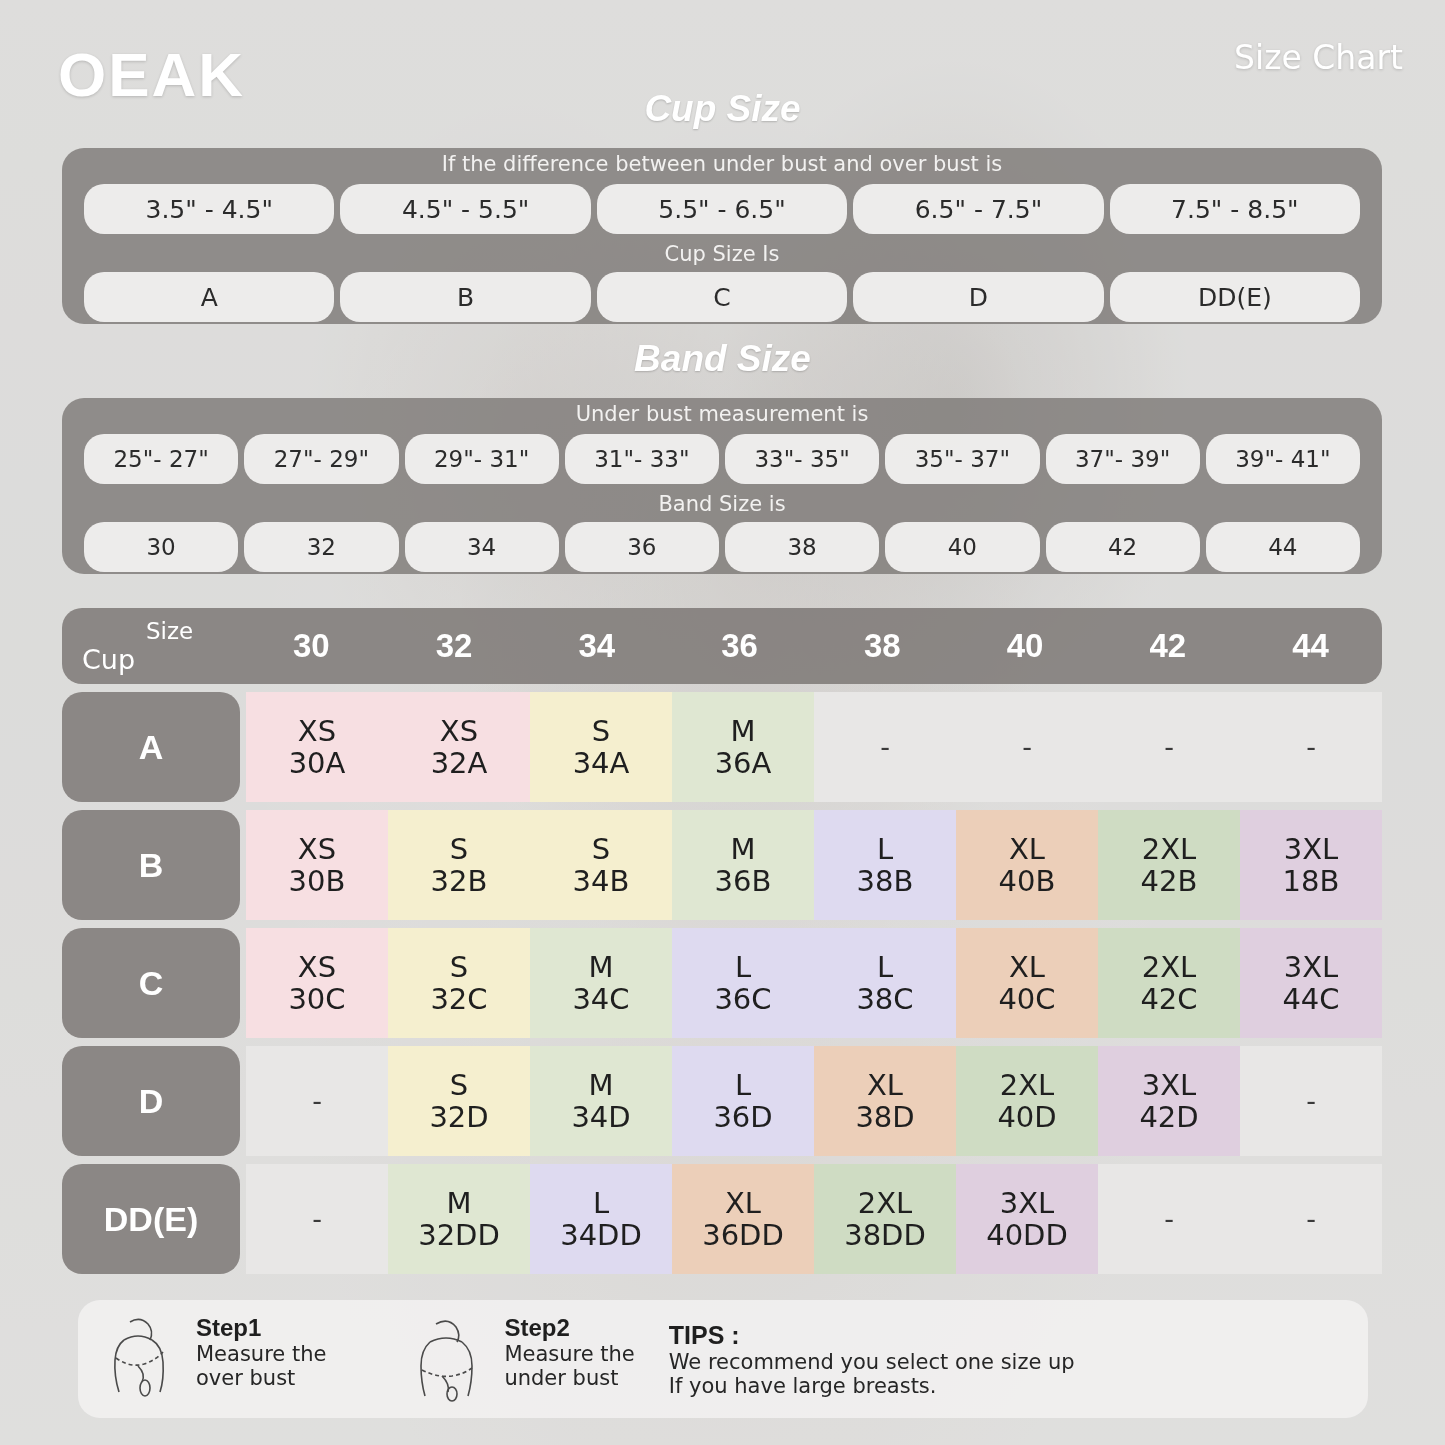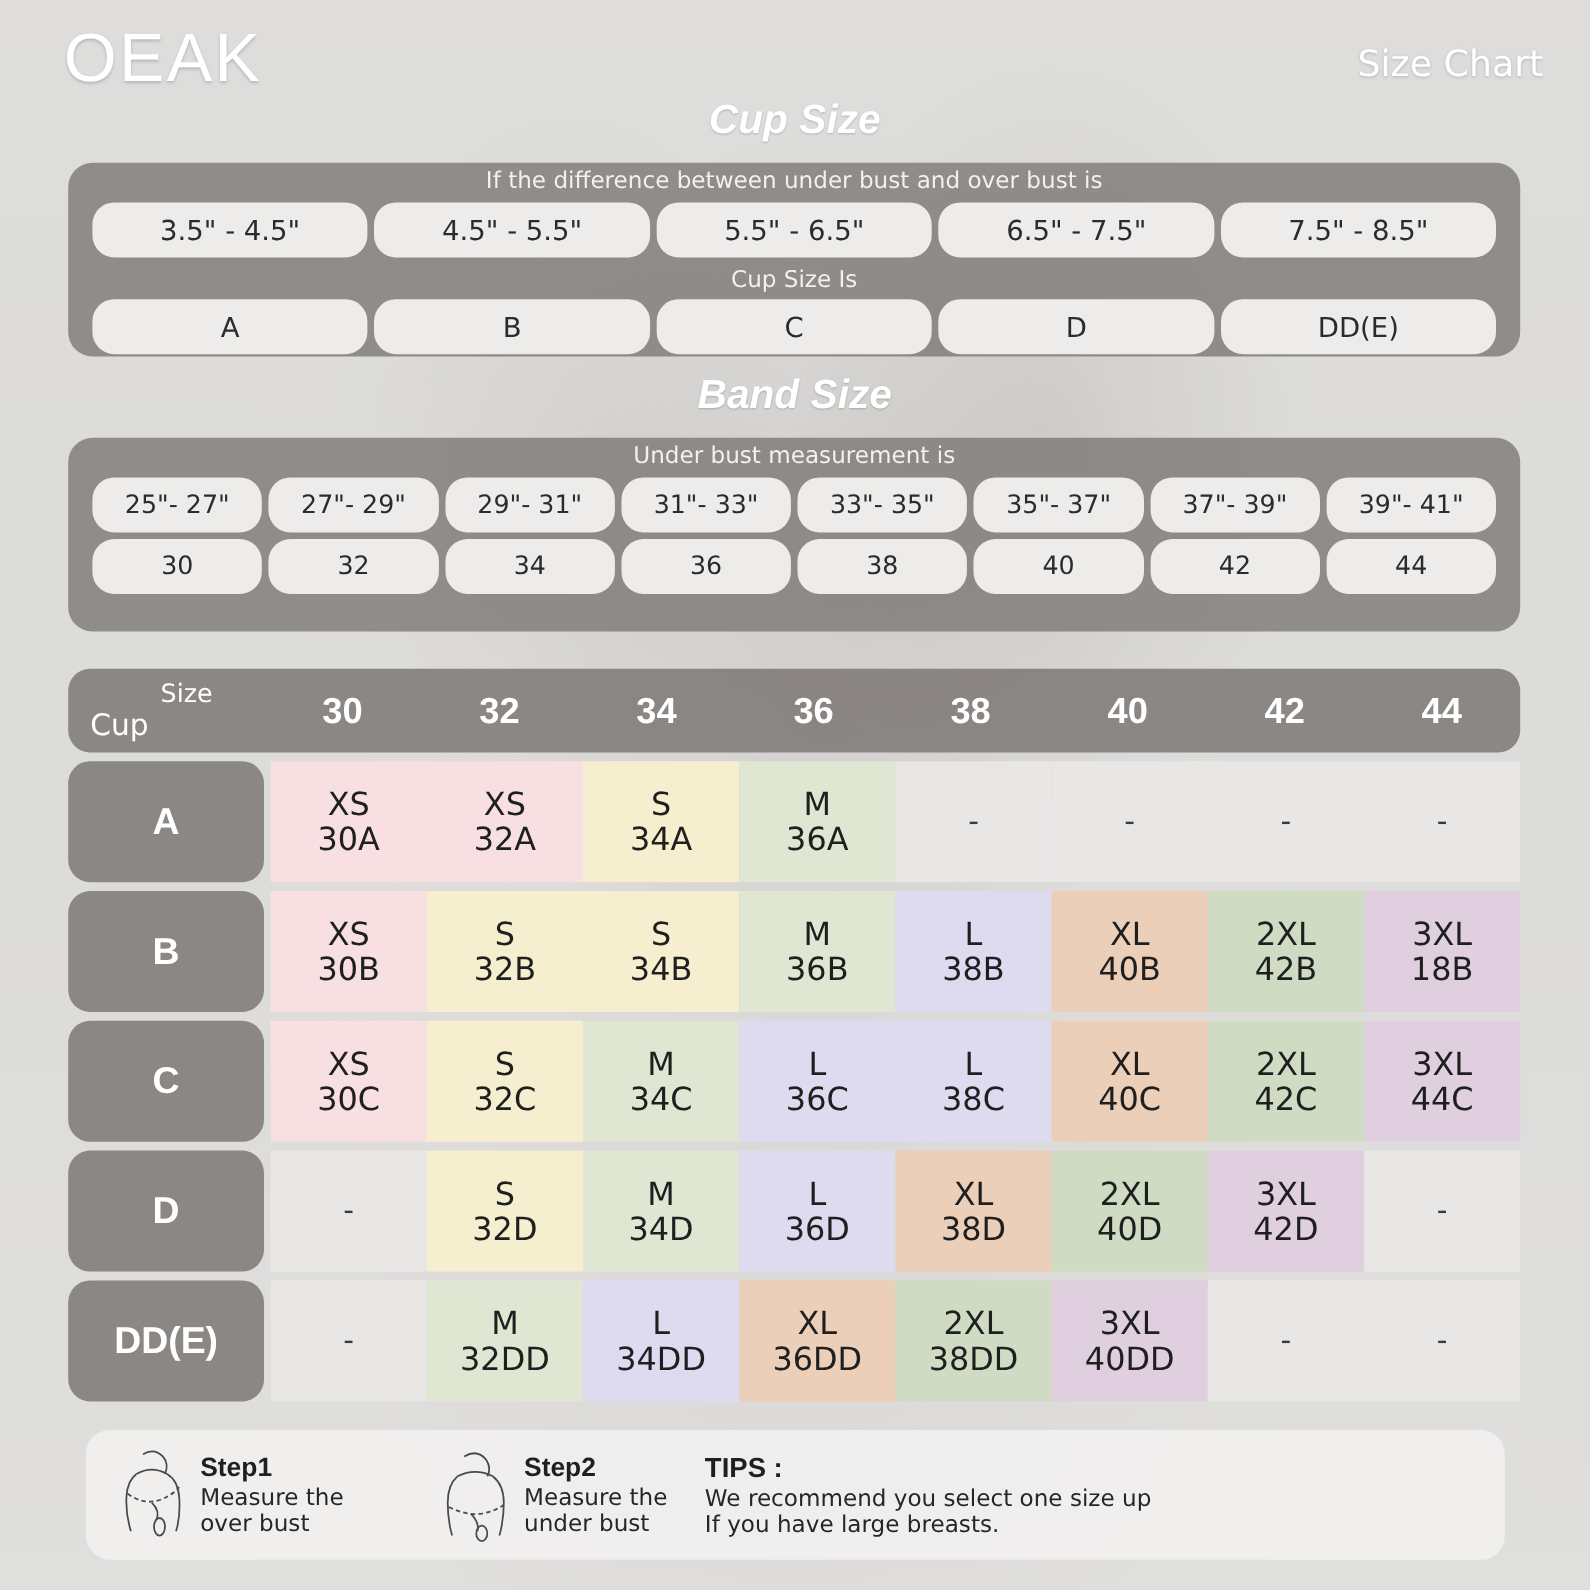--- a/index.html
+++ b/index.html
@@ -23,23 +23,23 @@
       linear-gradient(180deg,#d9d8d7 0%, #d5d4d3 45%, #dcdbda 100%);
   }
   .veil {
     position:absolute; inset:0;
     background:rgba(226,225,224,0.55);
   }
   .page { position:relative; width:1445px; height:1445px; }
 
   
   .logo {
-    position:absolute; left:58px; top:18px;
+    position:absolute; left:58px; top:39px;
     color:#fff; font-size:62px; letter-spacing:2px;
-    font-weight:400; font-family:"Liberation Sans", sans-serif;
+    font-weight:700; font-family:"Liberation Sans", sans-serif;
     text-shadow:0 1px 3px rgba(0,0,0,0.18);
   }
   .size-chart-title {
     position:absolute; right:42px; top:38px;
     color:#fff; font-size:33px; font-family:"DejaVu Sans", sans-serif;
     text-shadow:0 1px 3px rgba(0,0,0,0.18);
   }
 
   
   .panel {
@@ -130,21 +130,21 @@
   .mcell.empty { font-size:27px; color:#3a3a3a; }
 
   
   .footer {
     position:absolute; left:78px; top:1300px; width:1290px; height:118px;
     background:rgba(244,243,242,0.80);
     border-radius:22px;
     display:flex; align-items:center;
   }
   .step {
-    display:flex; align-items:center; padding-left:22px;
+    display:flex; gap:14px; padding-left:22px;
   }
   .step .figure { width:82px; height:90px; }
   .step .txt .st-title { font-size:24px; font-weight:700; color:#1f1f1f; font-family:"Liberation Sans", sans-serif; }
   .step .txt .st-line { font-size:21px; color:#262626; font-family:"DejaVu Sans", sans-serif; }
   .tips { padding-left:34px; }
   .tips .tips-title { font-size:25px; font-weight:700; color:#1f1f1f; font-family:"Liberation Sans", sans-serif; }
   .tips .tips-line { font-size:21px; color:#262626; font-family:"DejaVu Sans", sans-serif; }
 </style>
 </head>
 <body>
@@ -184,20 +184,21 @@
     <div class="row r1" id="band-ranges">
         <div class="cell">25"- 27"</div>
         <div class="cell">27"- 29"</div>
         <div class="cell">29"- 31"</div>
         <div class="cell">31"- 33"</div>
         <div class="cell">33"- 35"</div>
         <div class="cell">35"- 37"</div>
         <div class="cell">37"- 39"</div>
         <div class="cell">39"- 41"</div>
       </div>
+    <div class="sub-label t2">Band Size is</div>
     <div class="row r2" id="band-values">
         <div class="cell">30</div>
         <div class="cell">32</div>
         <div class="cell">34</div>
         <div class="cell">36</div>
         <div class="cell">38</div>
         <div class="cell">40</div>
         <div class="cell">42</div>
         <div class="cell">44</div>
       </div>

